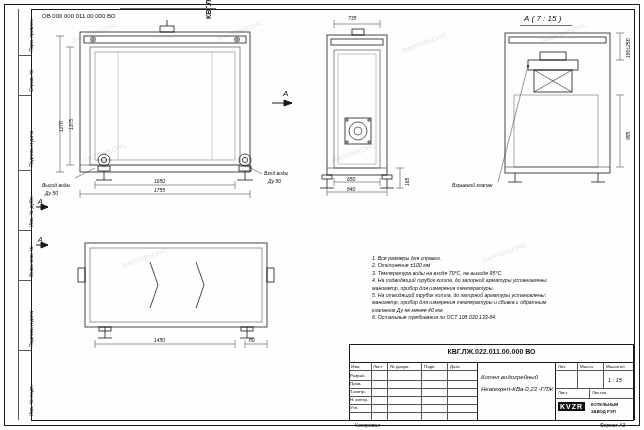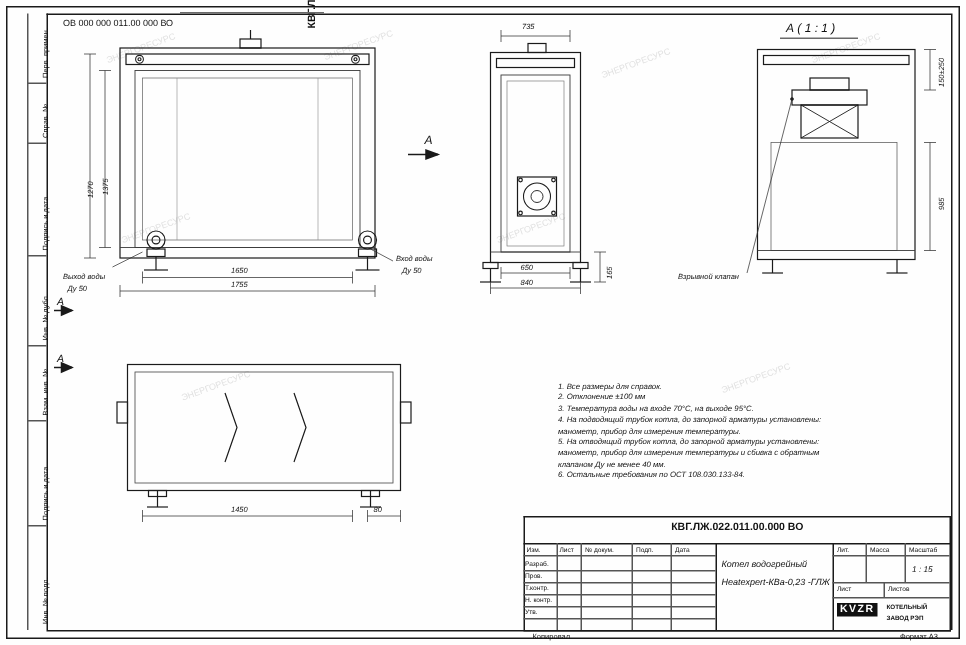--- a/index.html
+++ b/index.html
@@ -180,21 +180,21 @@
       <line x1="396" y1="168" x2="404" y2="168"></line>
       <line x1="396" y1="188" x2="404" y2="188"></line>
     </g>
   </svg>
 
   <div class="txt it" style="left:348px;top:15px;">735</div>
   <div class="txt it" style="left:347px;top:176px;">650</div>
   <div class="txt it" style="left:347px;top:186px;">840</div>
   <div class="txt it rot" style="left:404px;top:186px;">165</div>
 
-  <div class="txt t8 it" style="left:524px;top:14px;">А ( 1 : 1 )</div>
+  <div class="txt t8 it" style="left:524px;top:14px;">А ( 7 : 15 )</div>
   <div class="ln h thinner" style="left:520px;top:25px;width:52px;"></div>
 
   <svg style="left:0;top:0;width:644px;height:430px;">
     <g stroke="#1a1a1a" fill="none" stroke-width="0.8">
       <rect x="505" y="33" width="105" height="140"></rect>
       <rect x="509" y="37" width="97" height="6"></rect>
 
       <rect x="528" y="60" width="50" height="10"></rect>
       <rect x="534" y="70" width="38" height="22"></rect>
       <line x1="534" y1="70" x2="572" y2="92" stroke="#1a1a1a" stroke-width="0.6"></line>

